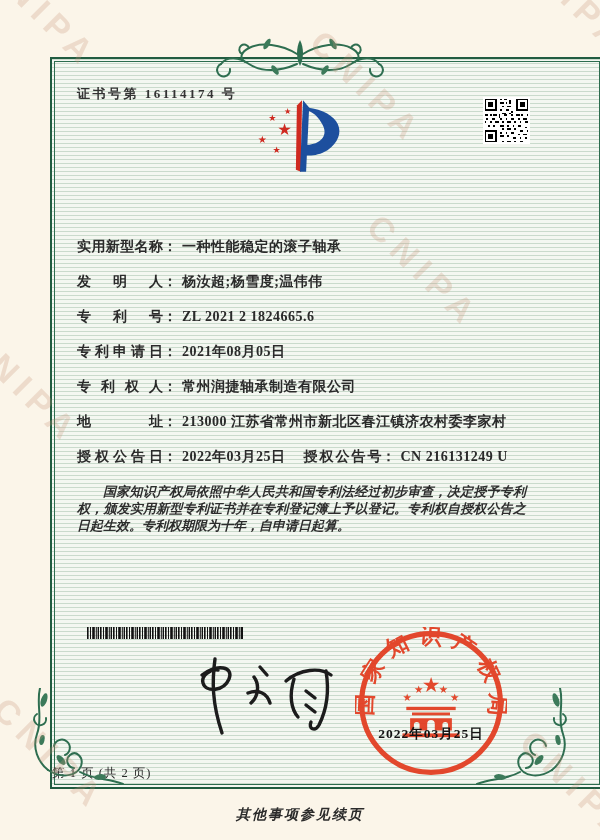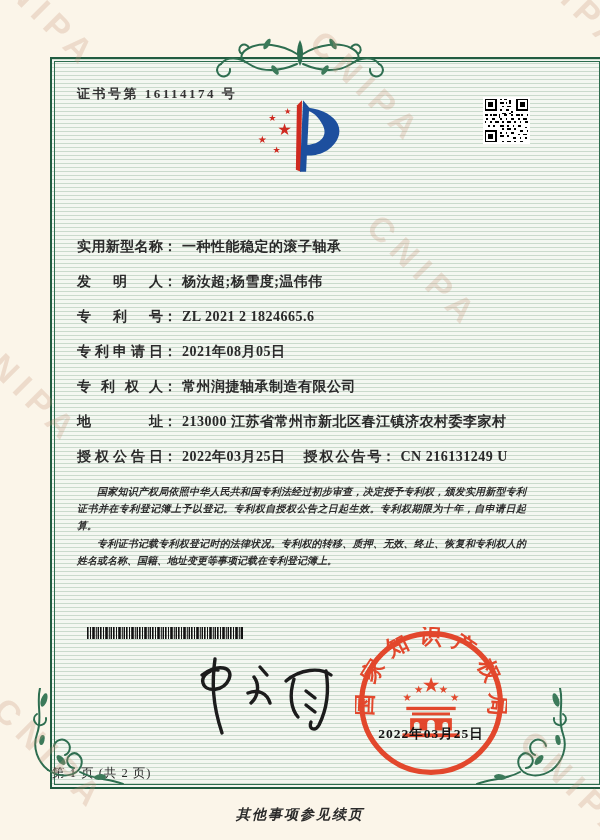--- a/index.html
+++ b/index.html
@@ -40,21 +40,21 @@
   .fields{position:absolute;left:25px;top:178px;width:452px;
     display:flex;flex-direction:column;gap:15px;
     font-size:14px;font-weight:700;color:#2a2a2a;}
   .field-row{white-space:nowrap;height:20px;line-height:20px;}
   .flabel{display:inline-block;width:86px;text-align:justify;text-align-last:justify;}
   .sep{display:inline-block;margin-right:5px;}
   .fvalue{letter-spacing:0.5px;}
   .grant2{margin-left:18px;}
   .grant2 .flabel{width:78px;}
   
-  .legal{position:absolute;left:25px;top:424px;width:449px;font-size:10px;
+  .legal{position:absolute;left:25px;top:424px;width:449px;font-size:13px;
     line-height:17.2px;font-style:italic;font-weight:600;color:#2d2d2d;text-align:justify;}
   .legal p{margin:0;text-indent:2em;}
   
   .barcode{position:absolute;left:35px;top:568px;width:156px;height:12px;}
   .director{position:absolute;left:37px;top:614px;z-index:2;
     font-family:"Liberation Sans","DejaVu Sans",sans-serif;
     font-size:14.5px;font-weight:700;letter-spacing:3px;color:#1f1f1f;line-height:24px;}
   .director div{margin-bottom:4px;}
   .signature{position:absolute;left:116px;top:594px;width:185px;height:84px;z-index:2;}
   .seal{position:absolute;left:303px;top:568px;width:152px;height:152px;opacity:0.92;z-index:2;}
@@ -184,21 +184,20 @@
     <div class="field-row">
       <span class="flabel">地址</span><span class="sep">：</span><span class="fvalue">213000 江苏省常州市新北区春江镇济农村委李家村</span>
     </div>
     <div class="field-row">
       <span class="flabel">授权公告日</span><span class="sep">：</span><span class="fvalue">2022年03月25日</span><span class="grant2"><span class="flabel">授权公告号</span><span class="sep">：</span><span class="fvalue">CN 216131249 U</span></span>
     </div>
   </div>
 
   <div class="legal">
     <p>国家知识产权局依照中华人民共和国专利法经过初步审查，决定授予专利权，颁发实用新型专利证书并在专利登记簿上予以登记。专利权自授权公告之日起生效。专利权期限为十年，自申请日起算。</p>
-    <p>专利证书记载专利权登记时的法律状况。专利权的转移、质押、无效、终止、恢复和专利权人的姓名或名称、国籍、地址变更等事项记载在专利登记簿上。</p>
   </div>
 
   <svg class="barcode" viewBox="0 0 156 12" preserveAspectRatio="none">
     <defs>
       <pattern id="bcp" width="13" height="12" patternUnits="userSpaceOnUse">
         <g fill="#111111">
           <rect x="0" width="1.6" height="12"></rect>
             <rect x="3" width="1" height="12"></rect>
           <rect x="5.2" width="2.6" height="12"></rect>
             <rect x="8.8" width="1" height="12"></rect>

